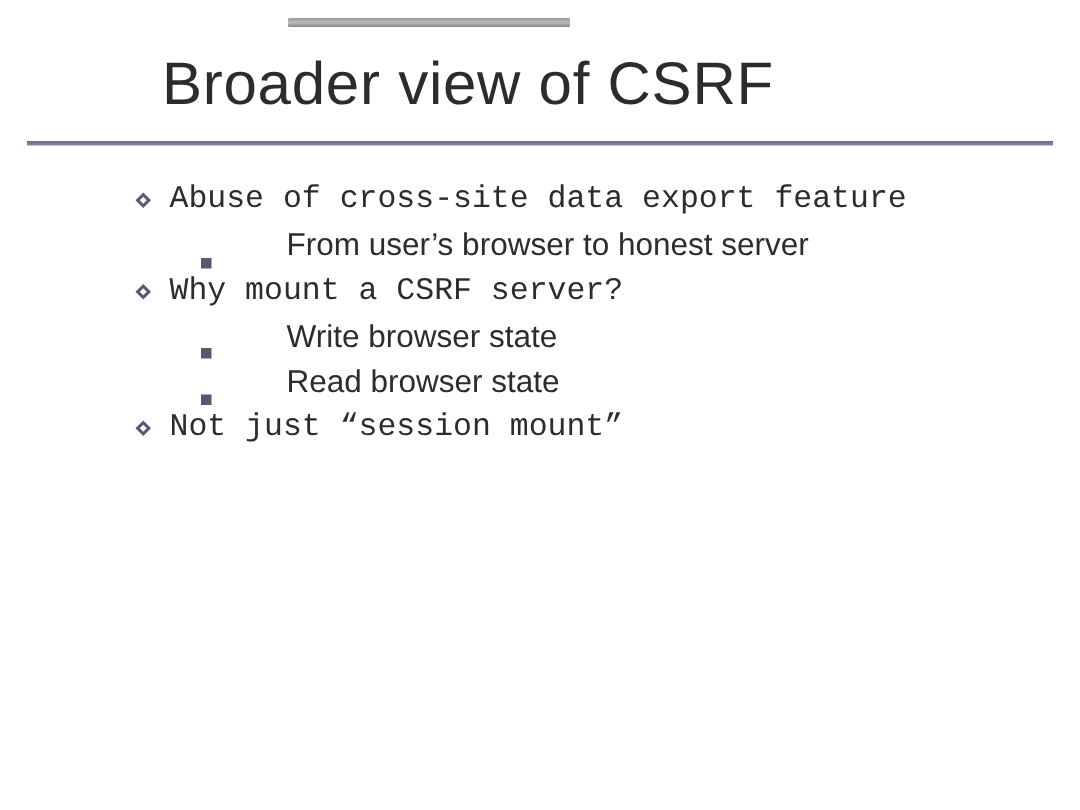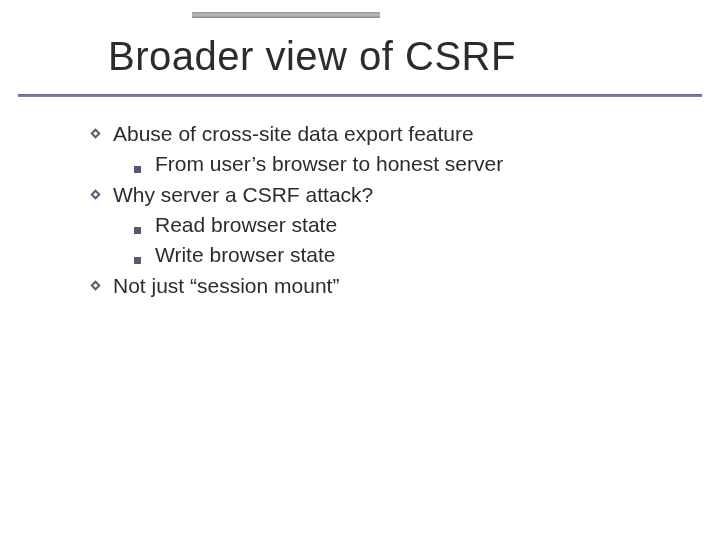--- a/index.html
+++ b/index.html
@@ -45,23 +45,24 @@
     left: 90px;
     right: 40px;
   }
   .item-l1 {
     display: flex;
     align-items: flex-start;
     margin-bottom: 2px;
   }
   .item-l2 {
     display: flex;
-    align-items: center;
+    align-items: flex-end;
     margin-left: 44px;
     margin-bottom: 2px;
+    gap: 36px;
   }
   .bullet-l1 {
     width: 11px;
     height: 11px;
     margin-top: 8px;
     margin-right: 12px;
     flex-shrink: 0;
   }
   .bullet-l1 svg { display: block; }
   .bullet-l2 {
@@ -69,20 +70,21 @@
     height: 7px;
     background: #5a5770;
     margin-top: 10px;
     margin-right: 14px;
     flex-shrink: 0;
   }
   .text-l1 {
     font-size: 21px;
     color: #2c2c2c;
     line-height: 1.35;
+    font-family: Liberation Mono, monospace;
   }
   .text-l2 {
     font-size: 21px;
     color: #2c2c2c;
     line-height: 1.35;
   }
 </style>
 </head>
 <body>
 
@@ -110,32 +112,32 @@
   </div>
 
 
   <div class="item-l1">
     <span class="bullet-l1">
       <svg viewBox="0 0 12 12" width="11" height="11">
         <rect x="2" y="2" width="8" height="8" fill="#5a5770" transform="rotate(45 6 6)"></rect>
         <rect x="4.2" y="4.2" width="3.6" height="3.6" fill="#fff" transform="rotate(45 6 6)"></rect>
       </svg>
     </span>
-    <span class="text-l1">Why server a CSRF attack?</span>
+    <span class="text-l1">Why mount a CSRF server?</span>
   </div>
 
 
   <div class="item-l2">
     <span class="bullet-l2"></span>
-    <span class="text-l2">Read browser state</span>
+    <span class="text-l2">Write browser state</span>
   </div>
 
   <div class="item-l2">
     <span class="bullet-l2"></span>
-    <span class="text-l2">Write browser state</span>
+    <span class="text-l2">Read browser state</span>
   </div>
 
   <div class="item-l1">
     <span class="bullet-l1">
       <svg viewBox="0 0 12 12" width="11" height="11">
         <rect x="2" y="2" width="8" height="8" fill="#5a5770" transform="rotate(45 6 6)"></rect>
         <rect x="4.2" y="4.2" width="3.6" height="3.6" fill="#fff" transform="rotate(45 6 6)"></rect>
       </svg>
     </span>
     <span class="text-l1">Not just “session mount”</span>

